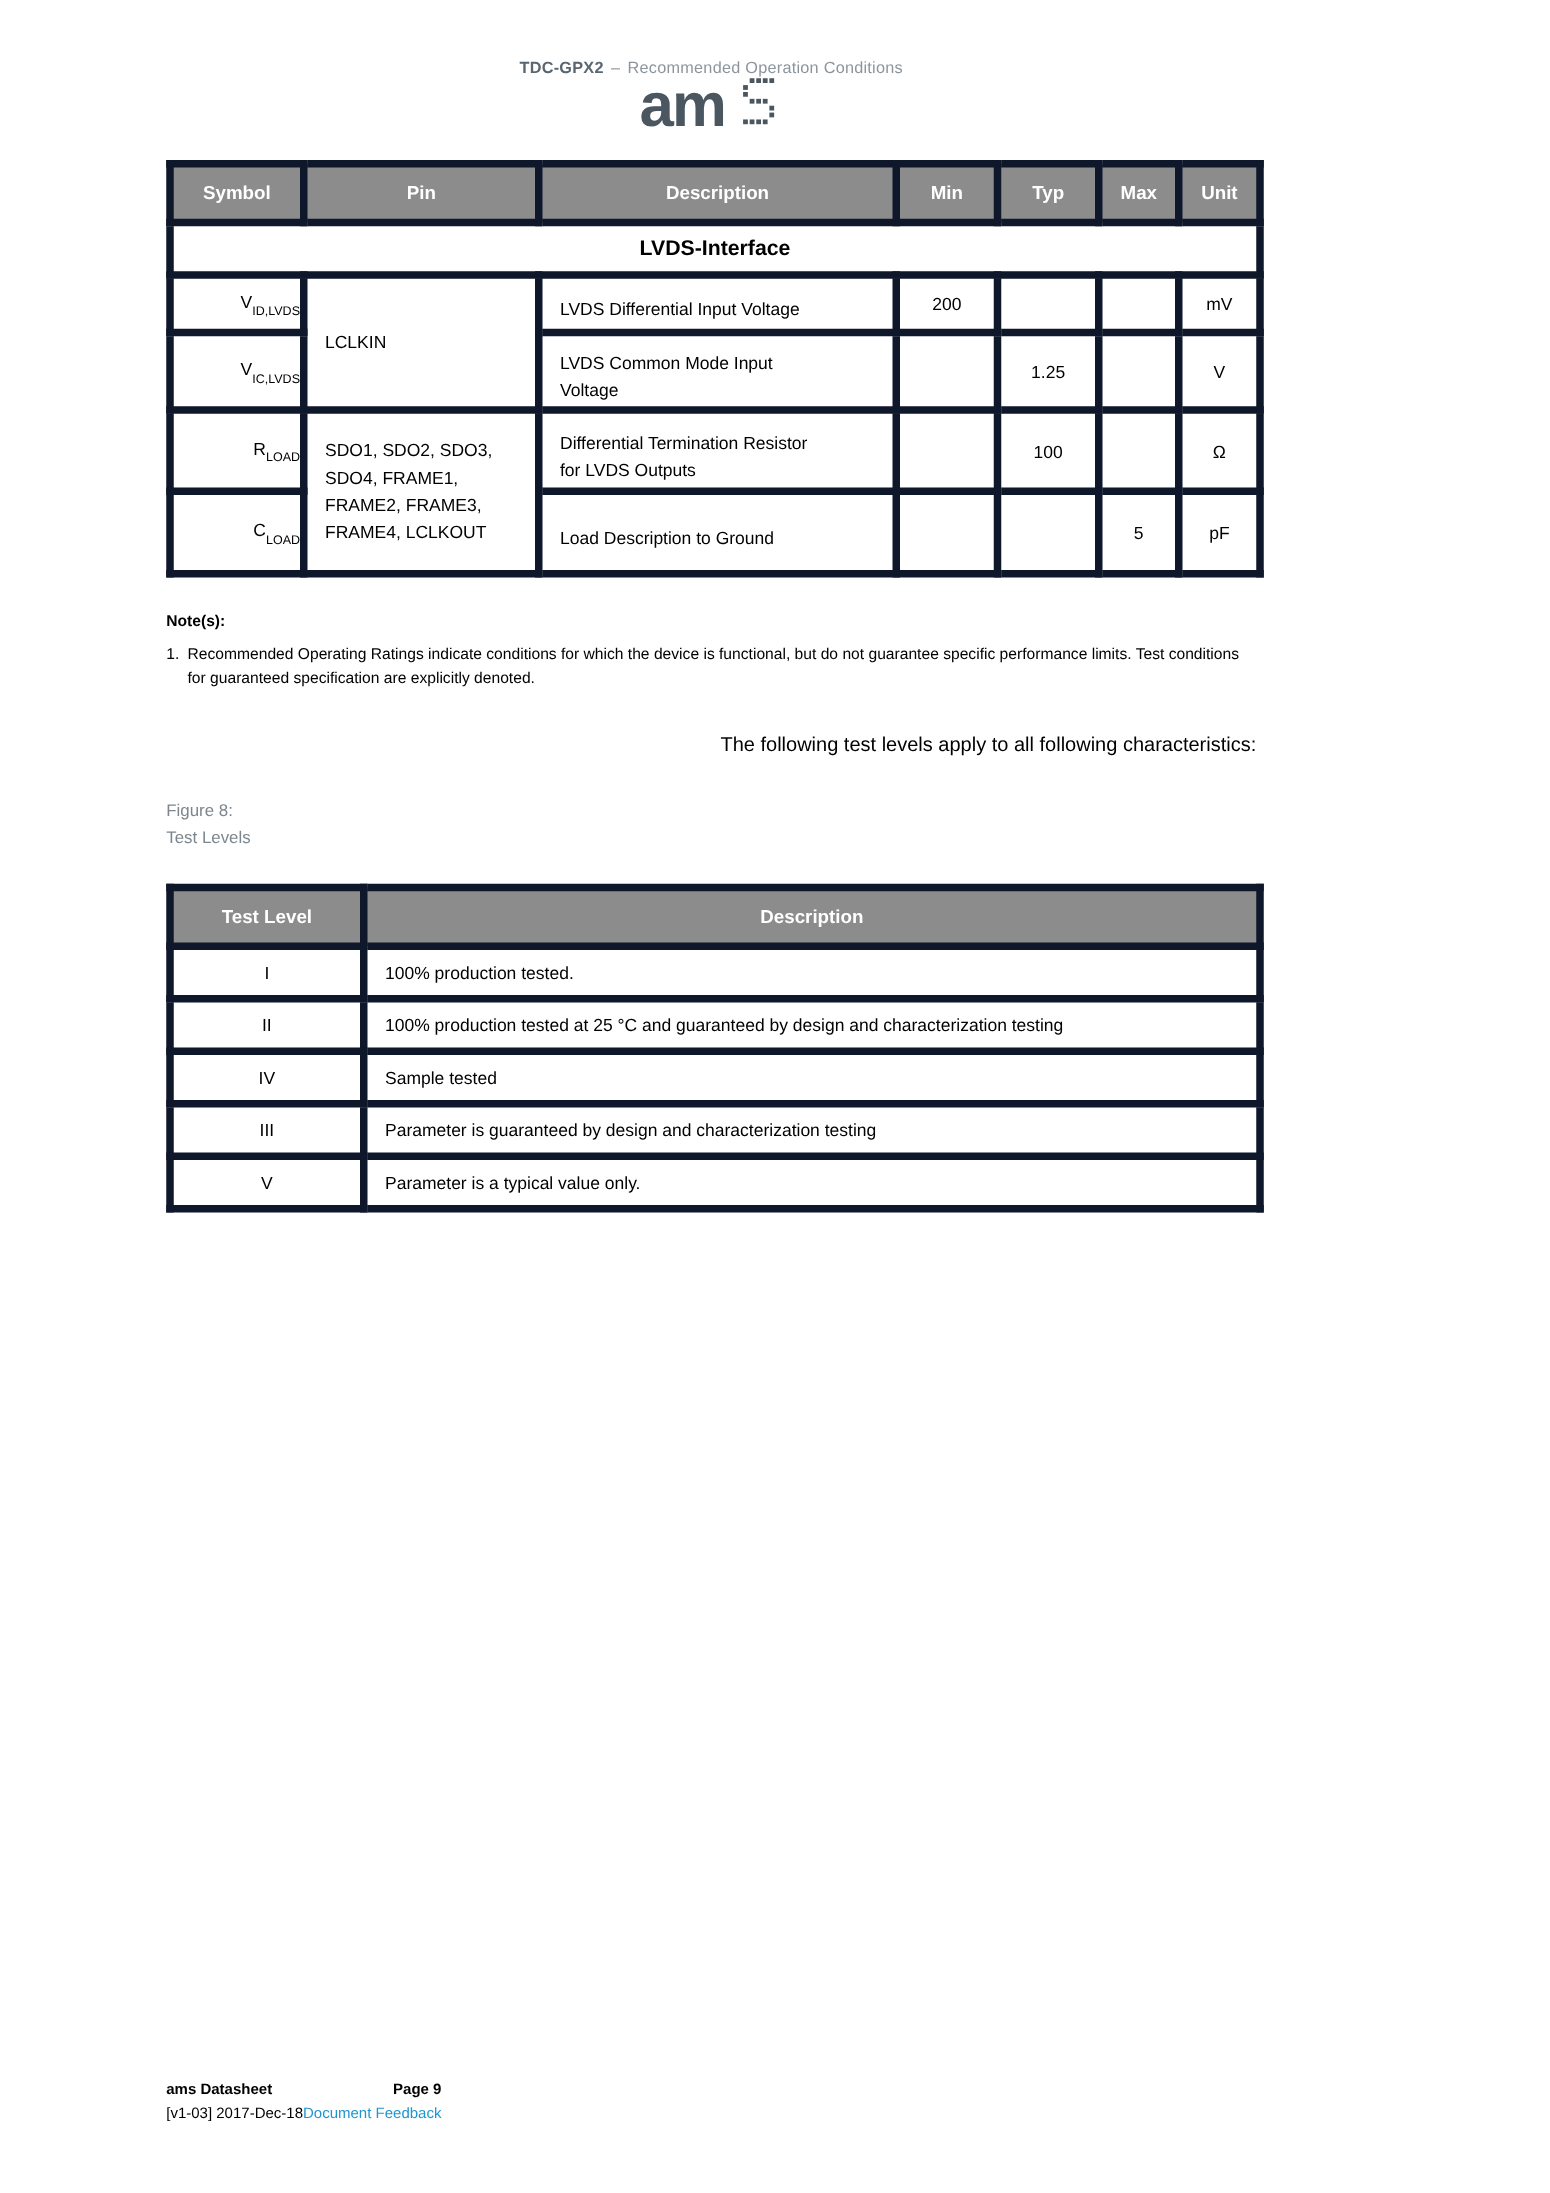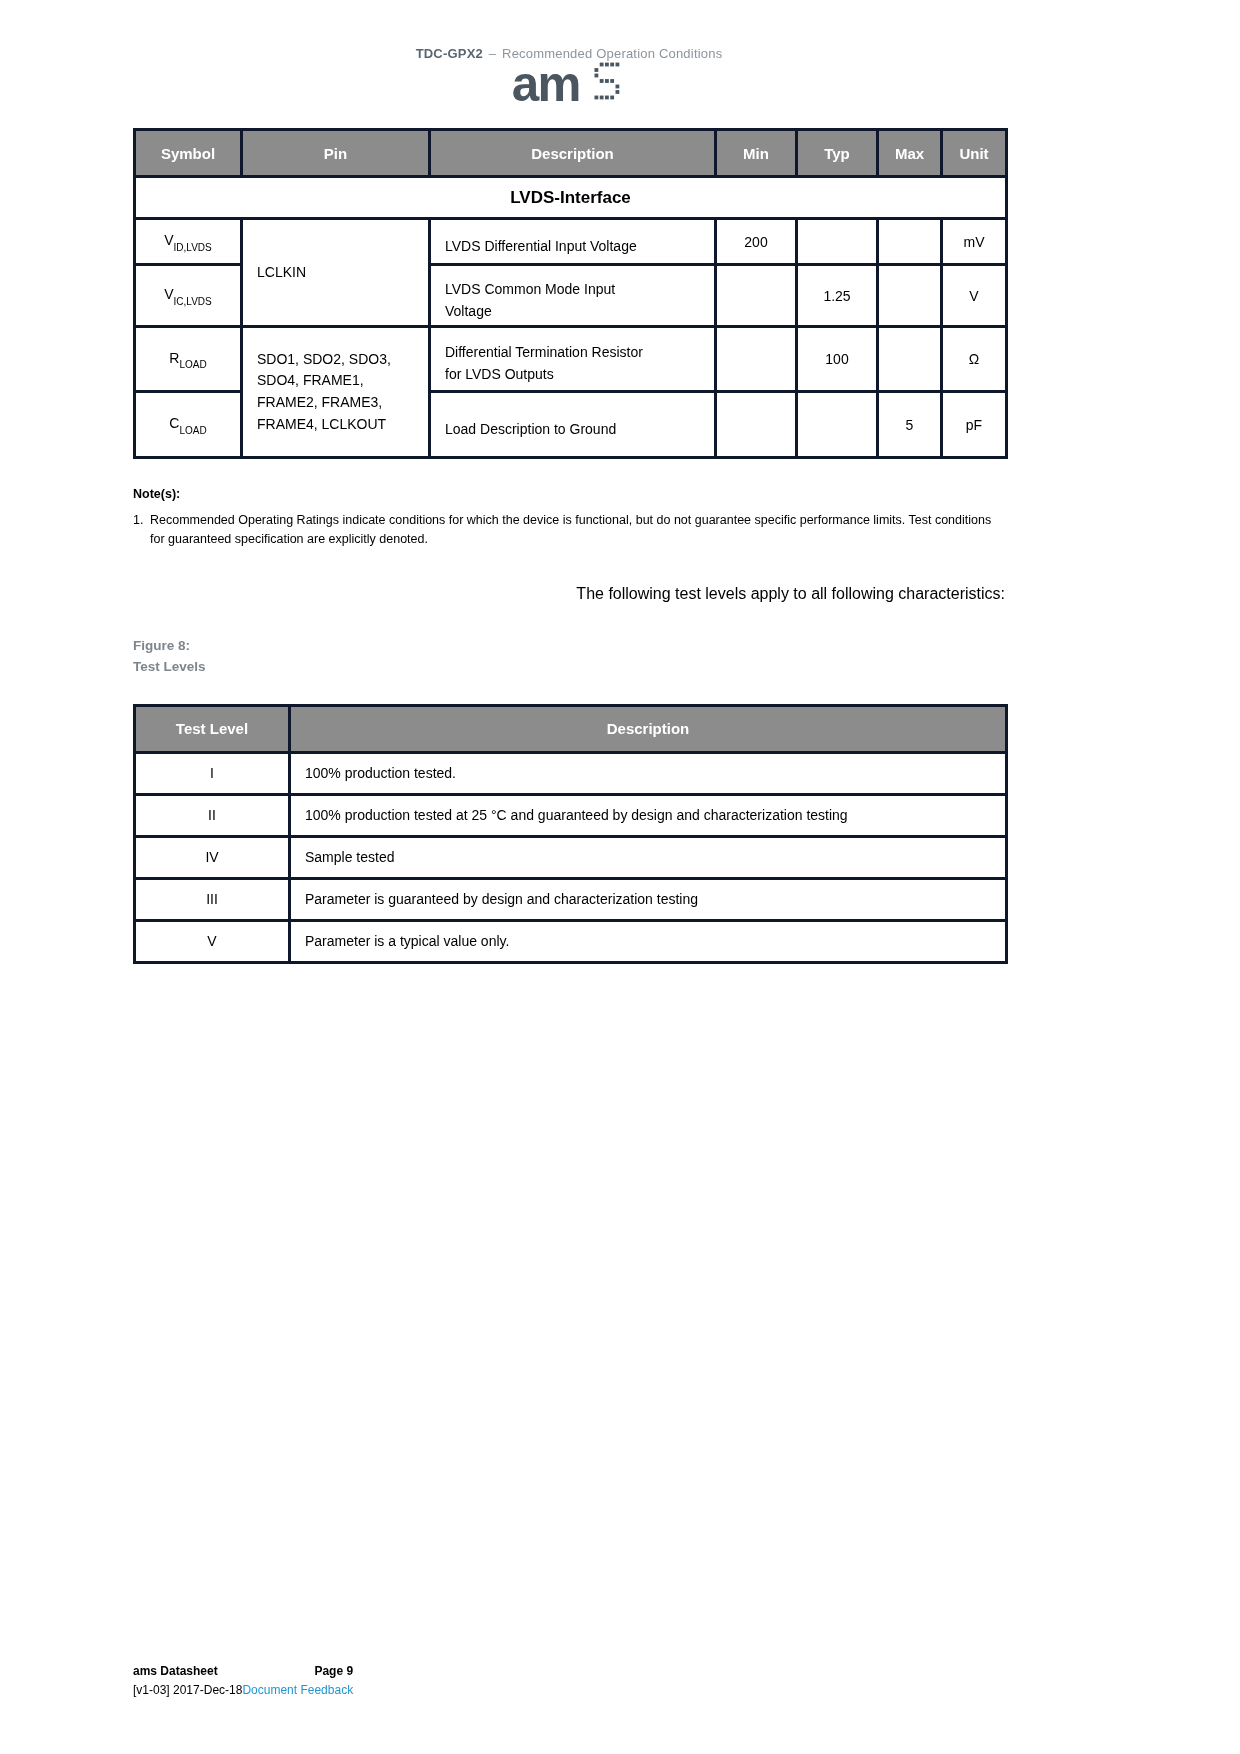--- a/index.html
+++ b/index.html
@@ -18,53 +18,53 @@
     margin-top: 46px; height: 58px;
     display: flex; justify-content: space-between; align-items: center; flex-direction: column;
   }
   .doc-title-line { font-size: 13px; color: #8d959c; letter-spacing: 0.2px; }
   .doc-title-line .doc-code { font-weight: bold; color: #5b6770; }
   .doc-title-line .dash { color: #8d959c; padding: 0 2px; }
   .ams-logo { display: block; }
 
   
   table { border-collapse: collapse; table-layout: fixed; width: 872px; }
-  th, td { border: 3px solid #0f172a; }
+  th, td { border: 6px solid #0f172a; }
   thead th {
     background: #8c8c8c; color: #fff; font-weight: bold; font-size: 15px;
     text-align: center; vertical-align: middle; height: 47px;
   }
   td { font-size: 14px; vertical-align: middle; }
 
   
   .section-row td {
     font-weight: bold; text-align: center; height: 42px; font-size: 17px;
   }
-  .sym-cell { text-align: center; }
+  .sym-cell { text-align: right; }
   .sym-cell sub { font-size: 10px; position: relative; bottom: -2px; }
   .pin-cell { text-align: left; padding: 10px 10px 10px 14px; line-height: 1.55; }
   .desc-cell { text-align: left; padding: 10px 60px 0 14px; line-height: 1.55; }
   .num-cell { text-align: center; }
   .row-1 td { height: 46px; }
   .row-2 td { height: 62px; }
   .row-3 td { height: 65px; }
   .row-4 td { height: 66px; }
 
   
   .notes { margin-top: 28px; }
   .notes-label { font-weight: bold; font-size: 12.5px; }
   .note-item { display: flex; margin-top: 10px; font-size: 12.5px; line-height: 1.5; }
   .note-number { flex: 0 0 17px; }
   .note-text { flex: 1; }
 
   
   .intro-text { margin-top: 36px; text-align: right; font-size: 16px; color: #000; }
 
   
-  .figure-caption { margin-top: 32px; color: #7d868e; font-weight: bold; font-size: 13.5px; line-height: 1.6; }
+  .figure-caption { margin-top: 32px; color: #7d868e; font-weight: normal; font-size: 13.5px; line-height: 1.6; }
 
   
   .test-levels { margin-top: 26px; }
   .level-cell { text-align: center; height: 42px; }
   .level-desc-cell { text-align: left; padding: 10px 10px 10px 14px; }
   .thick-top td { border-top: 3px solid #000; }
 
   
   .page-footer {
     position: absolute; left: 133px; top: 1662px; width: 872px;

